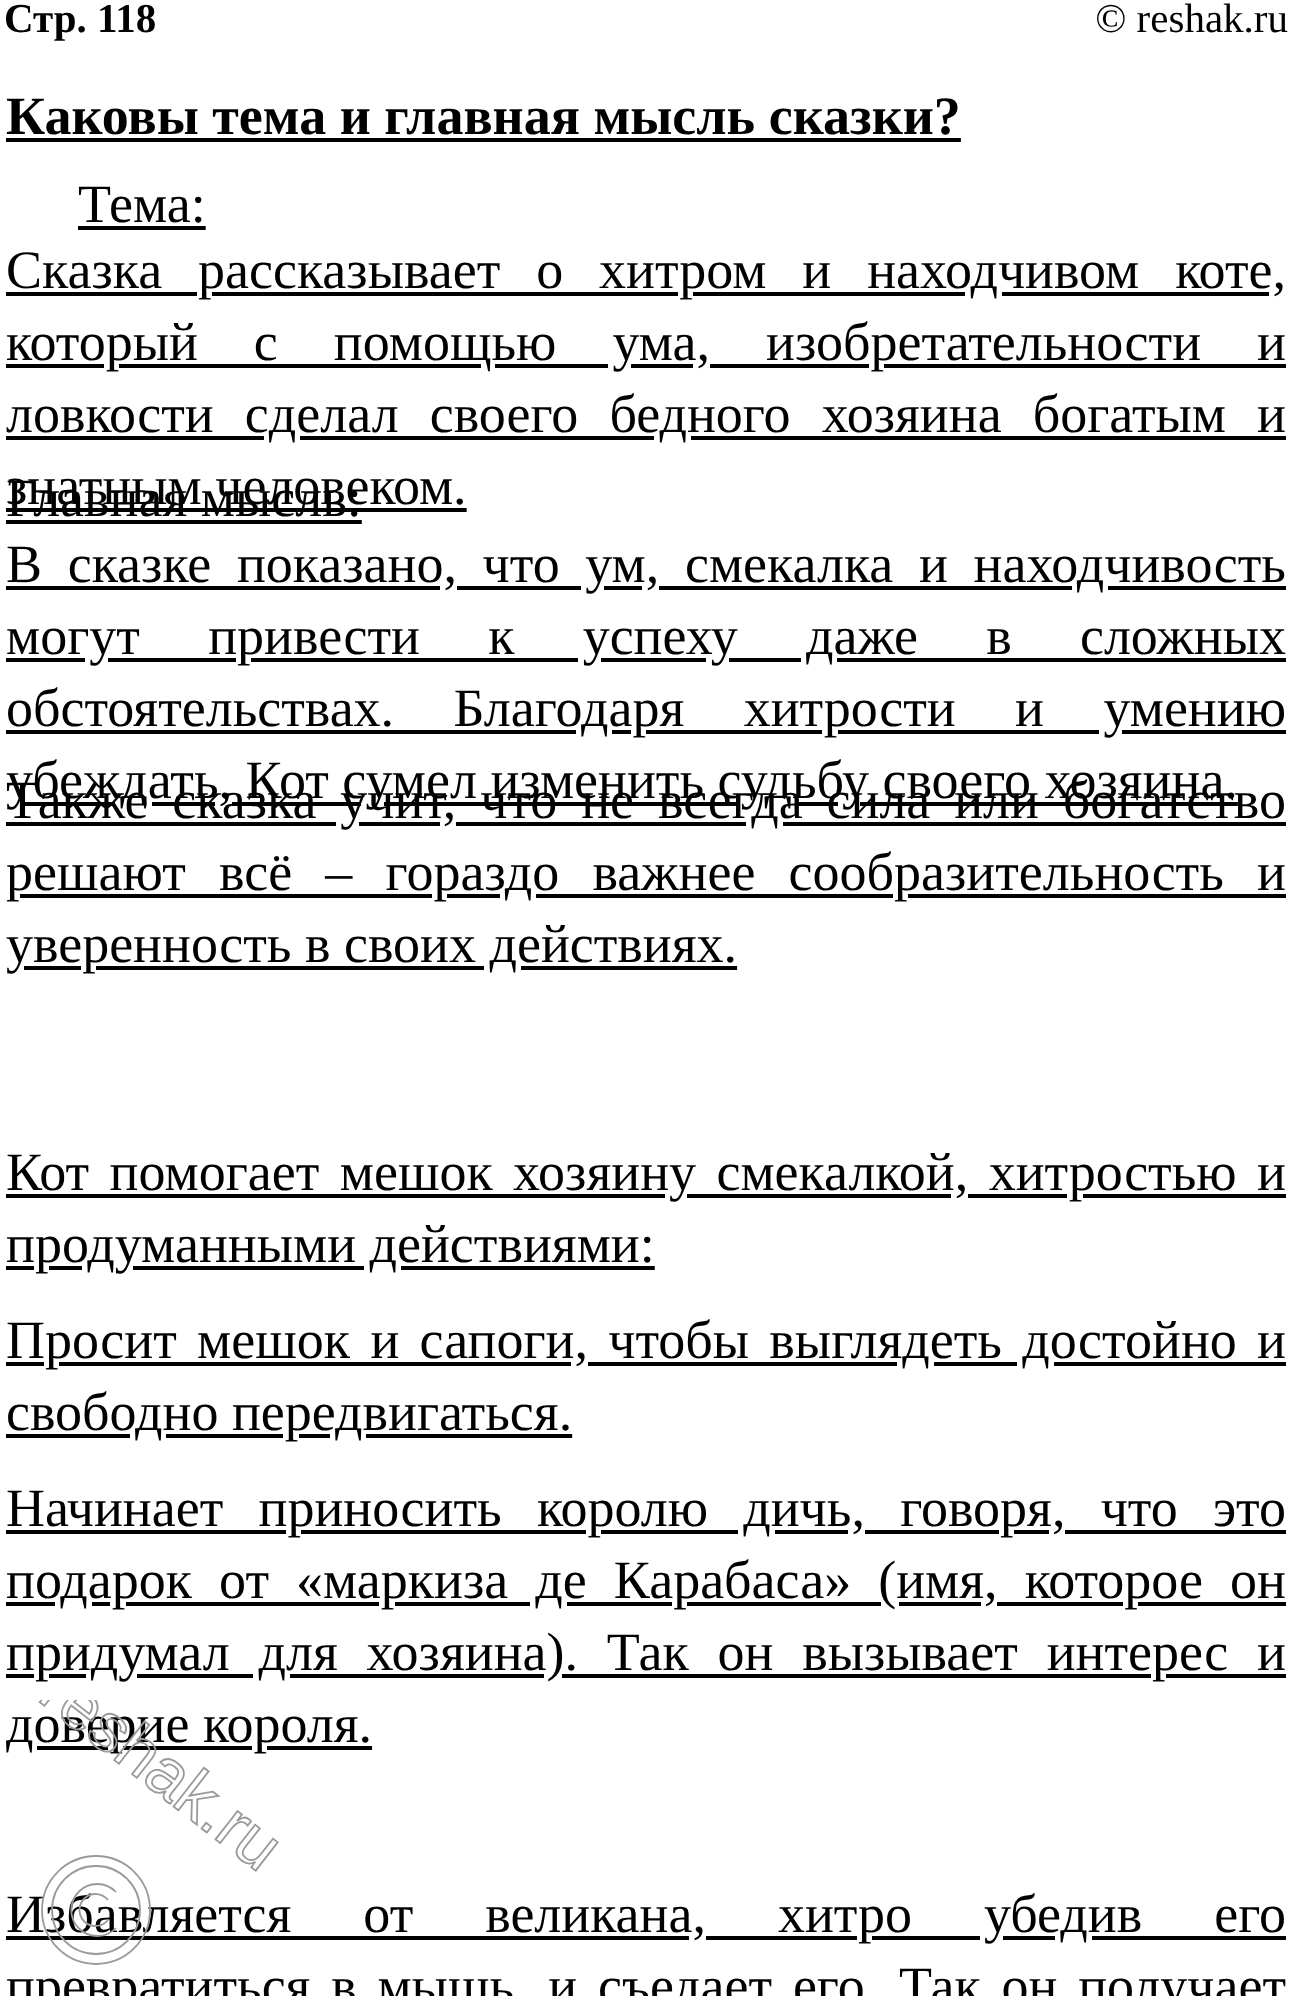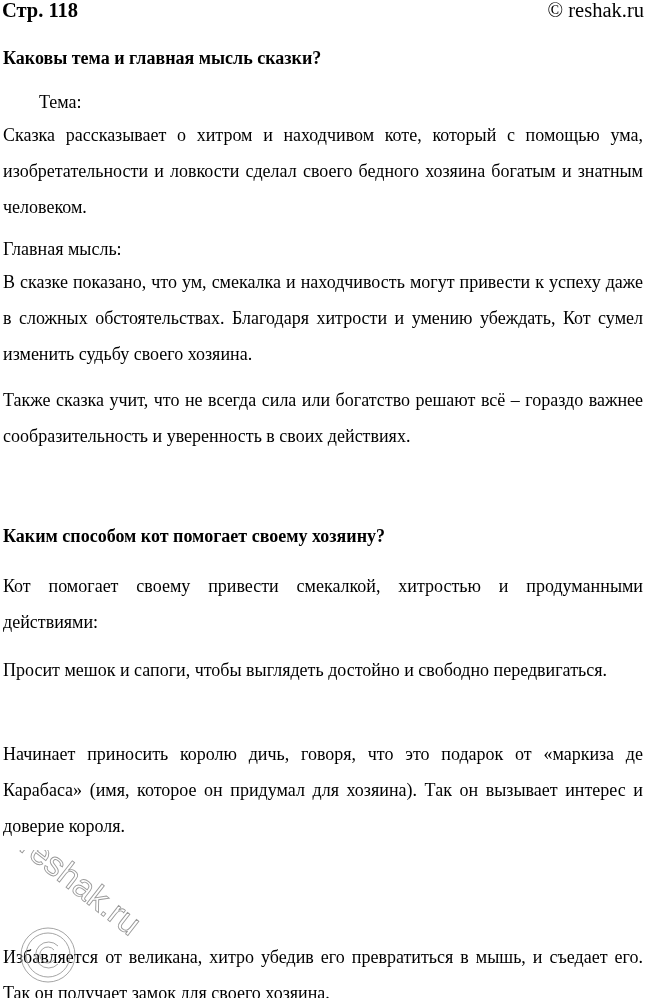--- a/index.html
+++ b/index.html
@@ -37,23 +37,24 @@
       font-weight: bold;
     }
     .hdr .right {
       position: absolute;
       right: 0;
     }
     .blk {
       position: absolute;
       left: 3px;
       width: 640px;
-      font-size: 18px;
+      font-size: 27px;
       line-height: 36px;
       margin: 0;
+      text-decoration: underline;
     }
     .q {
       font-weight: bold;
     }
     .j {
       text-align: justify;
       text-align-last: left;
     }
     .watermark {
       position: absolute;
@@ -79,23 +80,22 @@
   <p class="blk" style="top:84px;margin-left:36px;">Тема:</p>
 
   <p class="blk" style="top:231px;">Главная мысль:</p>
 
   <p class="blk j" style="top:117px;">Сказка рассказывает о хитром и находчивом коте, который с помощью ума, изобретательности и ловкости сделал своего бедного хозяина богатым и знатным человеком.</p>
 
   <p class="blk j" style="top:264px;">В сказке показано, что ум, смекалка и находчивость могут привести к успеху даже в сложных обстоятельствах. Благодаря хитрости и умению убеждать, Кот сумел изменить судьбу своего хозяина.</p>
 
   <p class="blk j" style="top:382px;">Также сказка учит, что не всегда сила или богатство решают всё – гораздо важнее сообразительность и уверенность в своих действиях.</p>
 
-  <p class="blk q" style="top:518px;">Каким способом кот помогает своему хозяину?</p>
 
-  <p class="blk j" style="top:568px;">Кот помогает своему привести смекалкой, хитростью и продуманными действиями:</p>
+  <p class="blk j" style="top:568px;">Кот помогает мешок хозяину смекалкой, хитростью и продуманными действиями:</p>
 
   <p class="blk j" style="top:652px;">Просит мешок и сапоги, чтобы выглядеть достойно и свободно передвигаться.</p>
 
   <p class="blk j" style="top:736px;">Начинает приносить королю дичь, говоря, что это подарок от «маркиза де Карабаса» (имя, которое он придумал для хозяина). Так он вызывает интерес и доверие короля.</p>
 
 
   <p class="blk j" style="top:939px;">Избавляется от великана, хитро убедив его превратиться в мышь, и съедает его. Так он получает замок для своего хозяина.</p>
 
   <svg class="watermark" viewBox="0 0 200 148" xmlns="http://www.w3.org/2000/svg">
     <g fill="none" stroke="#9a9a9a" stroke-width="0.9" font-family="Liberation Sans, sans-serif" font-size="34">

